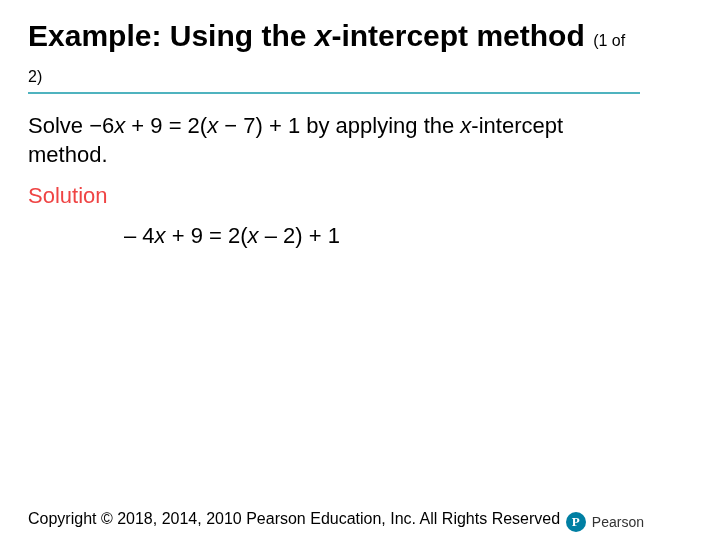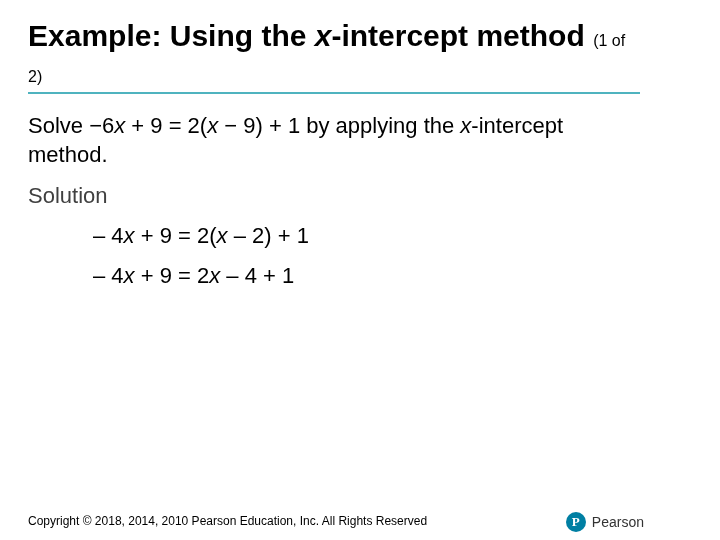--- a/index.html
+++ b/index.html
@@ -4,53 +4,50 @@
 <style>
   * { margin: 0; padding: 0; box-sizing: border-box; }
   html, body { width: 720px; height: 540px; background: #fff; font-family: Arial, Helvetica, sans-serif; }
   .slide { position: relative; width: 668px; height: 540px; padding: 18px 28px; }
   .title { font-size: 30px; font-weight: bold; color: #000; line-height: 1.2; }
   .title .var { font-style: italic; }
   .title .page { font-size: 16px; font-weight: normal; }
   .title-underline { border-bottom: 2px solid #4FB3BF; margin-top: 2px; margin-bottom: 18px; }
   .body-text { font-size: 22px; color: #000; line-height: 1.3; margin-bottom: 14px; }
   .body-text .var { font-style: italic; }
-  .solution-label { font-size: 22px; color: #404040; margin-bottom: 14px; }
-  .equations { margin-left: 65px; }
+  .solution-label { font-size: 22px; color: #ef4444; margin-bottom: 14px; }
+  .equations { margin-left: 96px; }
   .eq { font-size: 22px; color: #000; margin-bottom: 14px; font-family: Arial, sans-serif; }
   .eq .var { font-style: italic; }
-  .copyright { position: absolute; bottom: 12px; left: 28px; font-size: 12px; color: #000; }
+  .copyright { position: absolute; bottom: 12px; left: 28px; font-size: 16px; color: #000; }
   .logo { position: absolute; bottom: 8px; right: 24px; display: flex; align-items: center; gap: 6px; }
   .logo-circle { width: 20px; height: 20px; background: #007FA3; border-radius: 50%; position: relative; display:flex; align-items:center; justify-content:center; }
   .logo-p { color:#fff; font-weight:bold; font-size:13px; font-family: Georgia, serif; }
   .logo-text { font-size: 14px; color: #333; font-family: Arial, sans-serif; }
 </style>
 </head>
 <body>
 
 <div class="slide">
 
   <div class="title">
     <span>Example: Using the </span><span class="var">x</span><span>-intercept method</span>
     <span class="page">(1 of 2)</span>
   </div>
   <div class="title-underline"></div>
 
   <div class="body-text">
-    <span>Solve −6</span><span class="var">x</span><span> + 9 = 2(</span><span class="var">x</span><span> − 9) + 1 by applying the </span><span class="var">x</span><span>-intercept method.</span>
+    <span>Solve −6</span><span class="var">x</span><span> + 9 = 2(</span><span class="var">x</span><span> − 7) + 1 by applying the </span><span class="var">x</span><span>-intercept method.</span>
   </div>
 
   <div class="solution-label">Solution</div>
 
   <div class="equations">
     <div class="eq">
       <span>– 4</span><span class="var">x</span><span> + 9 = 2(</span><span class="var">x</span><span> – 2) + 1</span>
-    </div>
-    <div class="eq">
-      <span>– 4</span><span class="var">x</span><span> + 9 = 2</span><span class="var">x</span><span> – 4 + 1</span>
     </div>
   </div>
 
   <div class="copyright">Copyright © 2018, 2014, 2010 Pearson Education, Inc. All Rights Reserved</div>
 
   <div class="logo">
     <div class="logo-circle">
       <span class="logo-p">P</span>
     </div>
     <span class="logo-text">Pearson</span>

